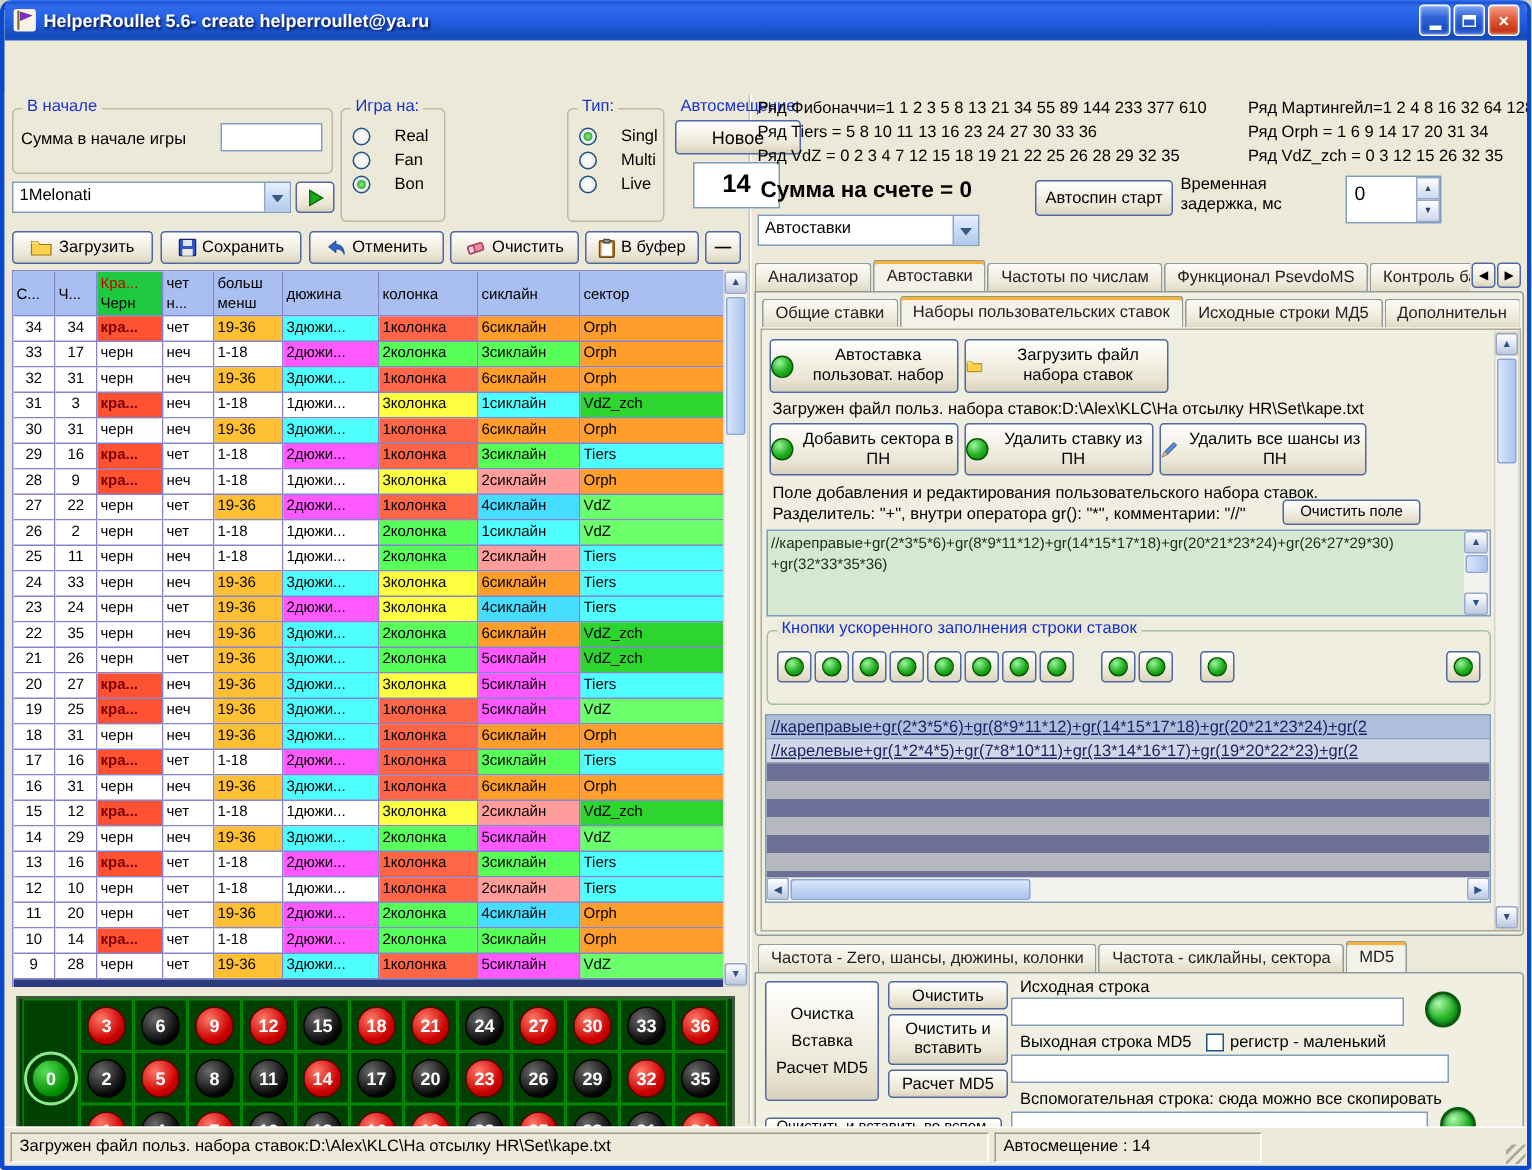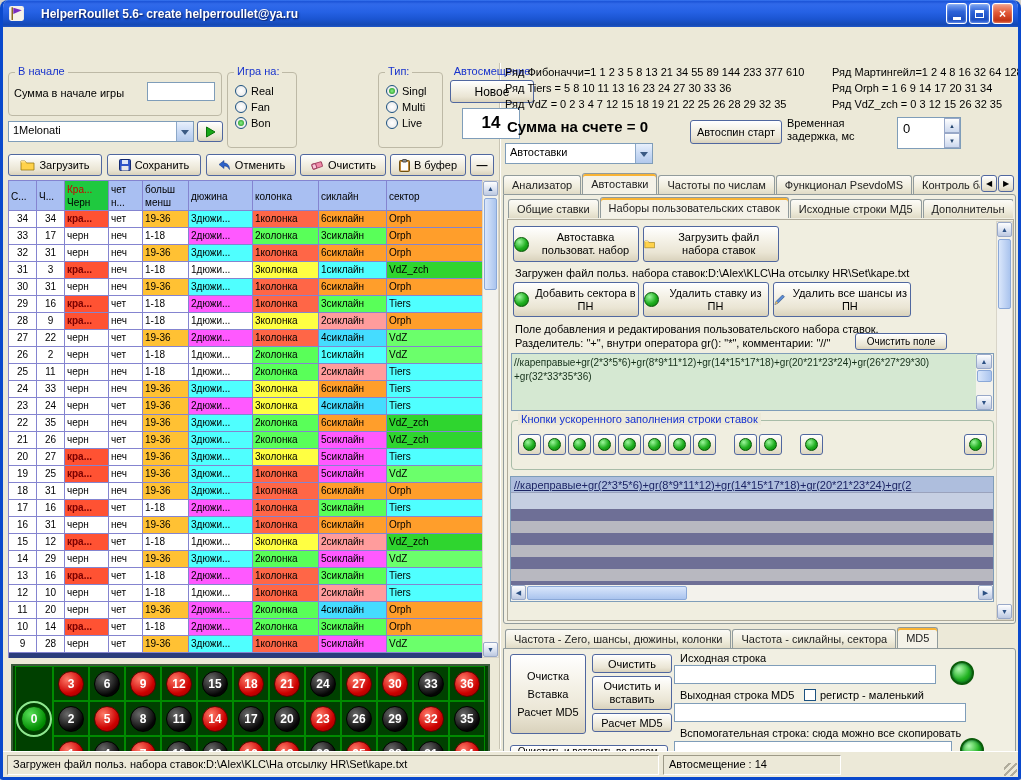--- a/index.html
+++ b/index.html
@@ -1,32 +1,32 @@
 <!DOCTYPE html>
 <html><head>
 <meta charset="utf-8">
 <style>
 *{margin:0;padding:0;box-sizing:border-box;font-family:"Liberation Sans",sans-serif;}
 html,body{width:1021px;height:780px;overflow:hidden;background:#d4d0c8;}
 .window{position:absolute;left:0;top:0;width:1021px;height:780px;background:#ece9d8;border:3px solid #0a49cc;border-top:0;border-radius:8px 8px 3px 3px;overflow:hidden;}
-.titlebar{position:absolute;left:0;top:0;right:0;height:27px;display:flex;align-items:center;gap:16px;padding:0 5px;
+.titlebar{position:absolute;left:0;top:0;right:0;height:27px;display:flex;align-items:center;gap:4px;padding:0 5px;
  background:linear-gradient(180deg,#3a77f2 0%,#1c54d8 6%,#3068e8 14%,#2e68ea 22%,#2561e4 45%,#1b55d2 70%,#1549b4 92%,#1f56c8 100%);}
 .title-text{color:#fff;font-weight:bold;font-size:12px;text-shadow:1px 1px 2px rgba(0,0,40,.85);flex:1;white-space:nowrap;overflow:hidden;}
 .tb-btns{display:flex;gap:2px;}
 .tbtn{width:21px;height:21px;border-radius:3px;border:1px solid #fff;display:flex;align-items:center;justify-content:center;color:#fff;font-size:12px;font-weight:bold;
  background:linear-gradient(180deg,#7da5f2,#2e63d8 40%,#1c4ec0 80%,#3a6ce0);box-shadow:inset 0 0 2px rgba(255,255,255,.6);}
 .tbtn.close{background:linear-gradient(180deg,#f0a08a,#e25a38 45%,#c33415 85%,#d8512e);}
 .glyph-min{width:8px;height:3px;background:#fff;margin-top:9px;}
 .glyph-max{width:9px;height:8px;border:1px solid #fff;border-top:3px solid #fff;}
 .client{position:absolute;left:0;top:27px;right:0;bottom:26px;background:#ece9d8;margin-top:34px;}
 .lbl{position:absolute;font-size:11px;color:#000;white-space:nowrap;}
 .grp{position:absolute;border:1px solid #bdb9a6;border-radius:4px;}
 .grp-label{position:absolute;top:-8px;left:6px;background:#ece9d8;padding:0 3px;color:#1833cc;font-size:11px;white-space:nowrap;}
 .radio-col{position:absolute;left:7px;top:12px;display:flex;flex-direction:column;gap:4px;}
-.radio-row{display:flex;align-items:center;gap:4px;font-size:11px;}
+.radio-row{display:flex;align-items:center;gap:16px;font-size:11px;}
 .radio{width:12px;height:12px;border-radius:50%;border:1px solid #1c5180;background:radial-gradient(#fff,#e4e4e4);position:relative;flex:none;}
 .radio.sel::after{content:"";position:absolute;left:2px;top:2px;width:6px;height:6px;border-radius:50%;background:radial-gradient(#8af08a,#108a10);}
 .btn{position:absolute;display:flex;align-items:center;justify-content:center;gap:4px;font-size:11px;color:#000;
  background:linear-gradient(180deg,#fff,#f4f1e6 40%,#eae5d4 75%,#d9d2bc);border:1px solid #50679f;border-radius:3px;box-shadow:inset 0 1px 0 #fff;}
 .btn .multiline{line-height:13px;text-align:center;white-space:normal;}
 .tinput{position:absolute;background:#fff;border:1px solid #7f9db9;font-size:11px;padding:1px 3px;}
 .combo{position:absolute;display:flex;background:#fff;border:1px solid #7f9db9;}
 .combo .cval{flex:1;font-size:11px;padding:2px 4px;white-space:nowrap;overflow:hidden;}
 .combo .cbtn{width:17px;display:flex;align-items:center;justify-content:center;border-left:1px solid #8ca8c8;
  background:linear-gradient(180deg,#e8f0fc,#cadbf5 50%,#b2c9ec);}
@@ -744,20 +744,21 @@
               <span class="qgap"></span>
               <div class="qbtn qright">
                 <span class="coin sm"></span>
               </div>
             </div>
         </div>
 
         <div class="stakelist" style="left:2px;top:256px;width:484px;height:126px;">
           <div id="list-rows">
               <div class="lrow sel">//кареправые+gr(2*3*5*6)+gr(8*9*11*12)+gr(14*15*17*18)+gr(20*21*23*24)+gr(2</div>
+              <div class="lrow">//карелевые+gr(1*2*4*5)+gr(7*8*10*11)+gr(13*14*16*17)+gr(19*20*22*23)+gr(2</div>
             </div>
           <div class="lstripes"></div>
           <div class="hscroll" style="left:0;right:0;bottom:0;border:none;">
             <div class="sbtn">◀</div>
             <div class="htrack">
                 <div class="hthumb" style="left:1px;width:160px;"></div>
               </div>
             <div class="sbtn">▶</div>
           </div>
         </div>

